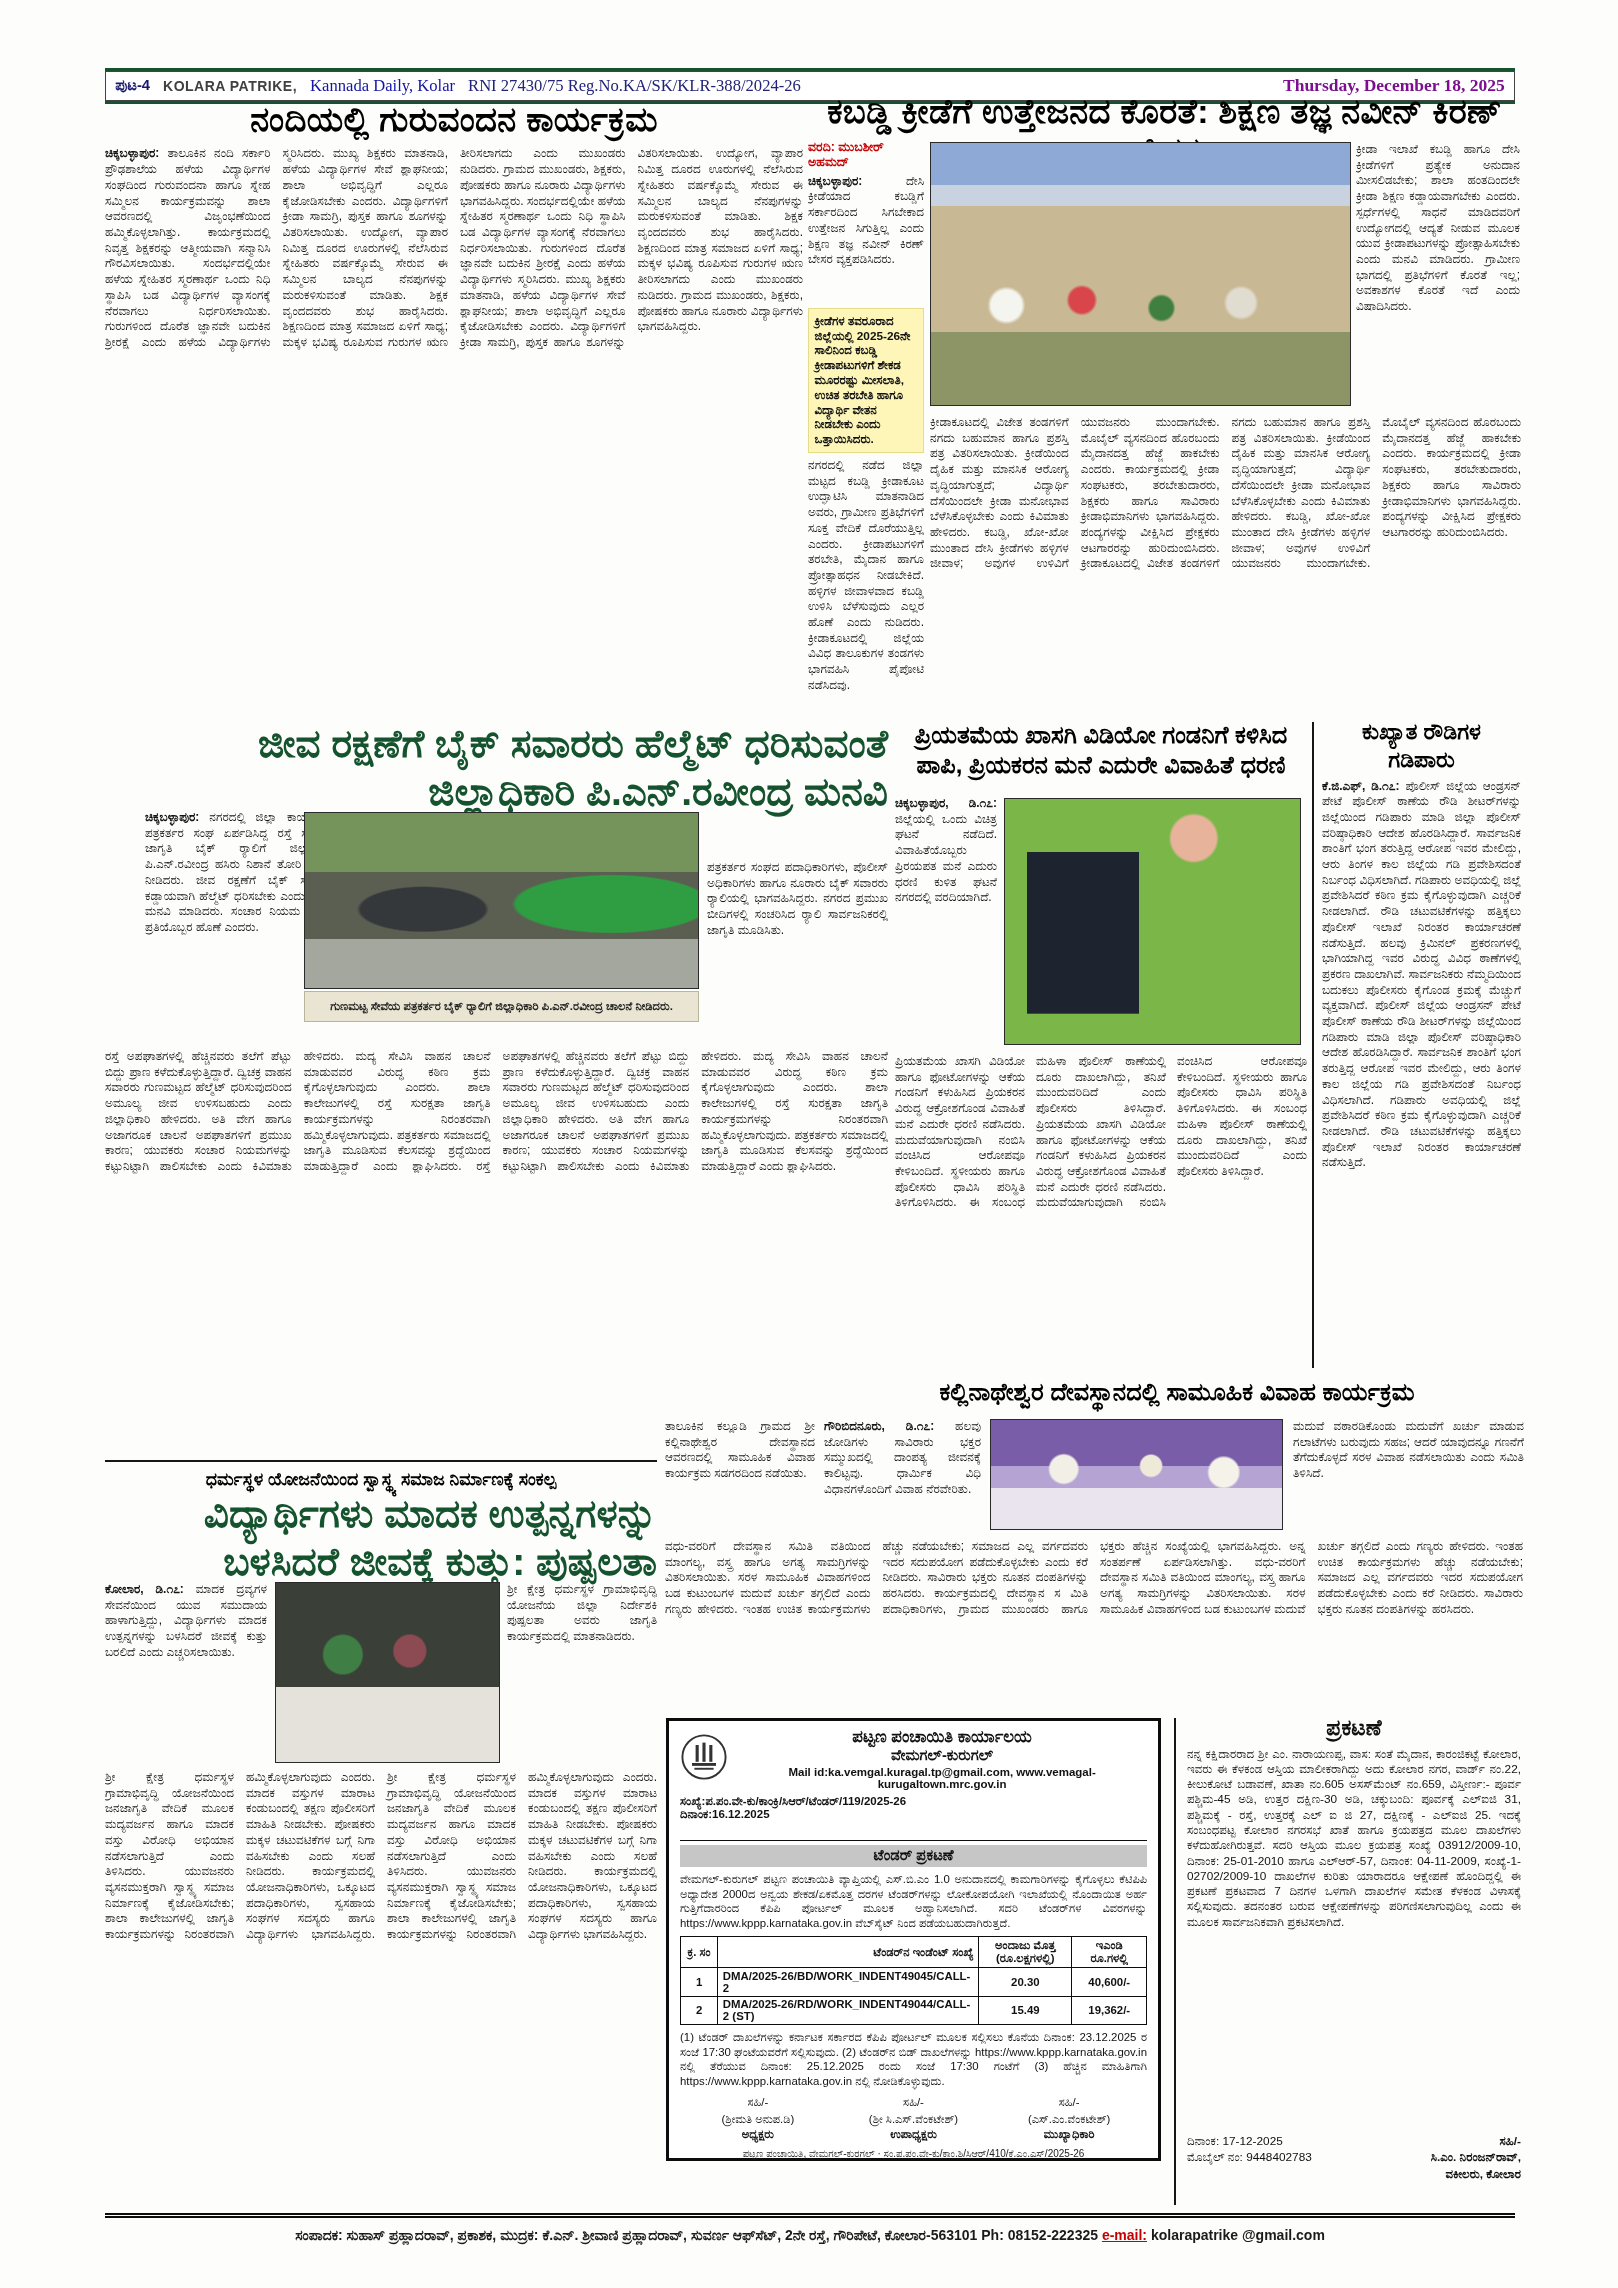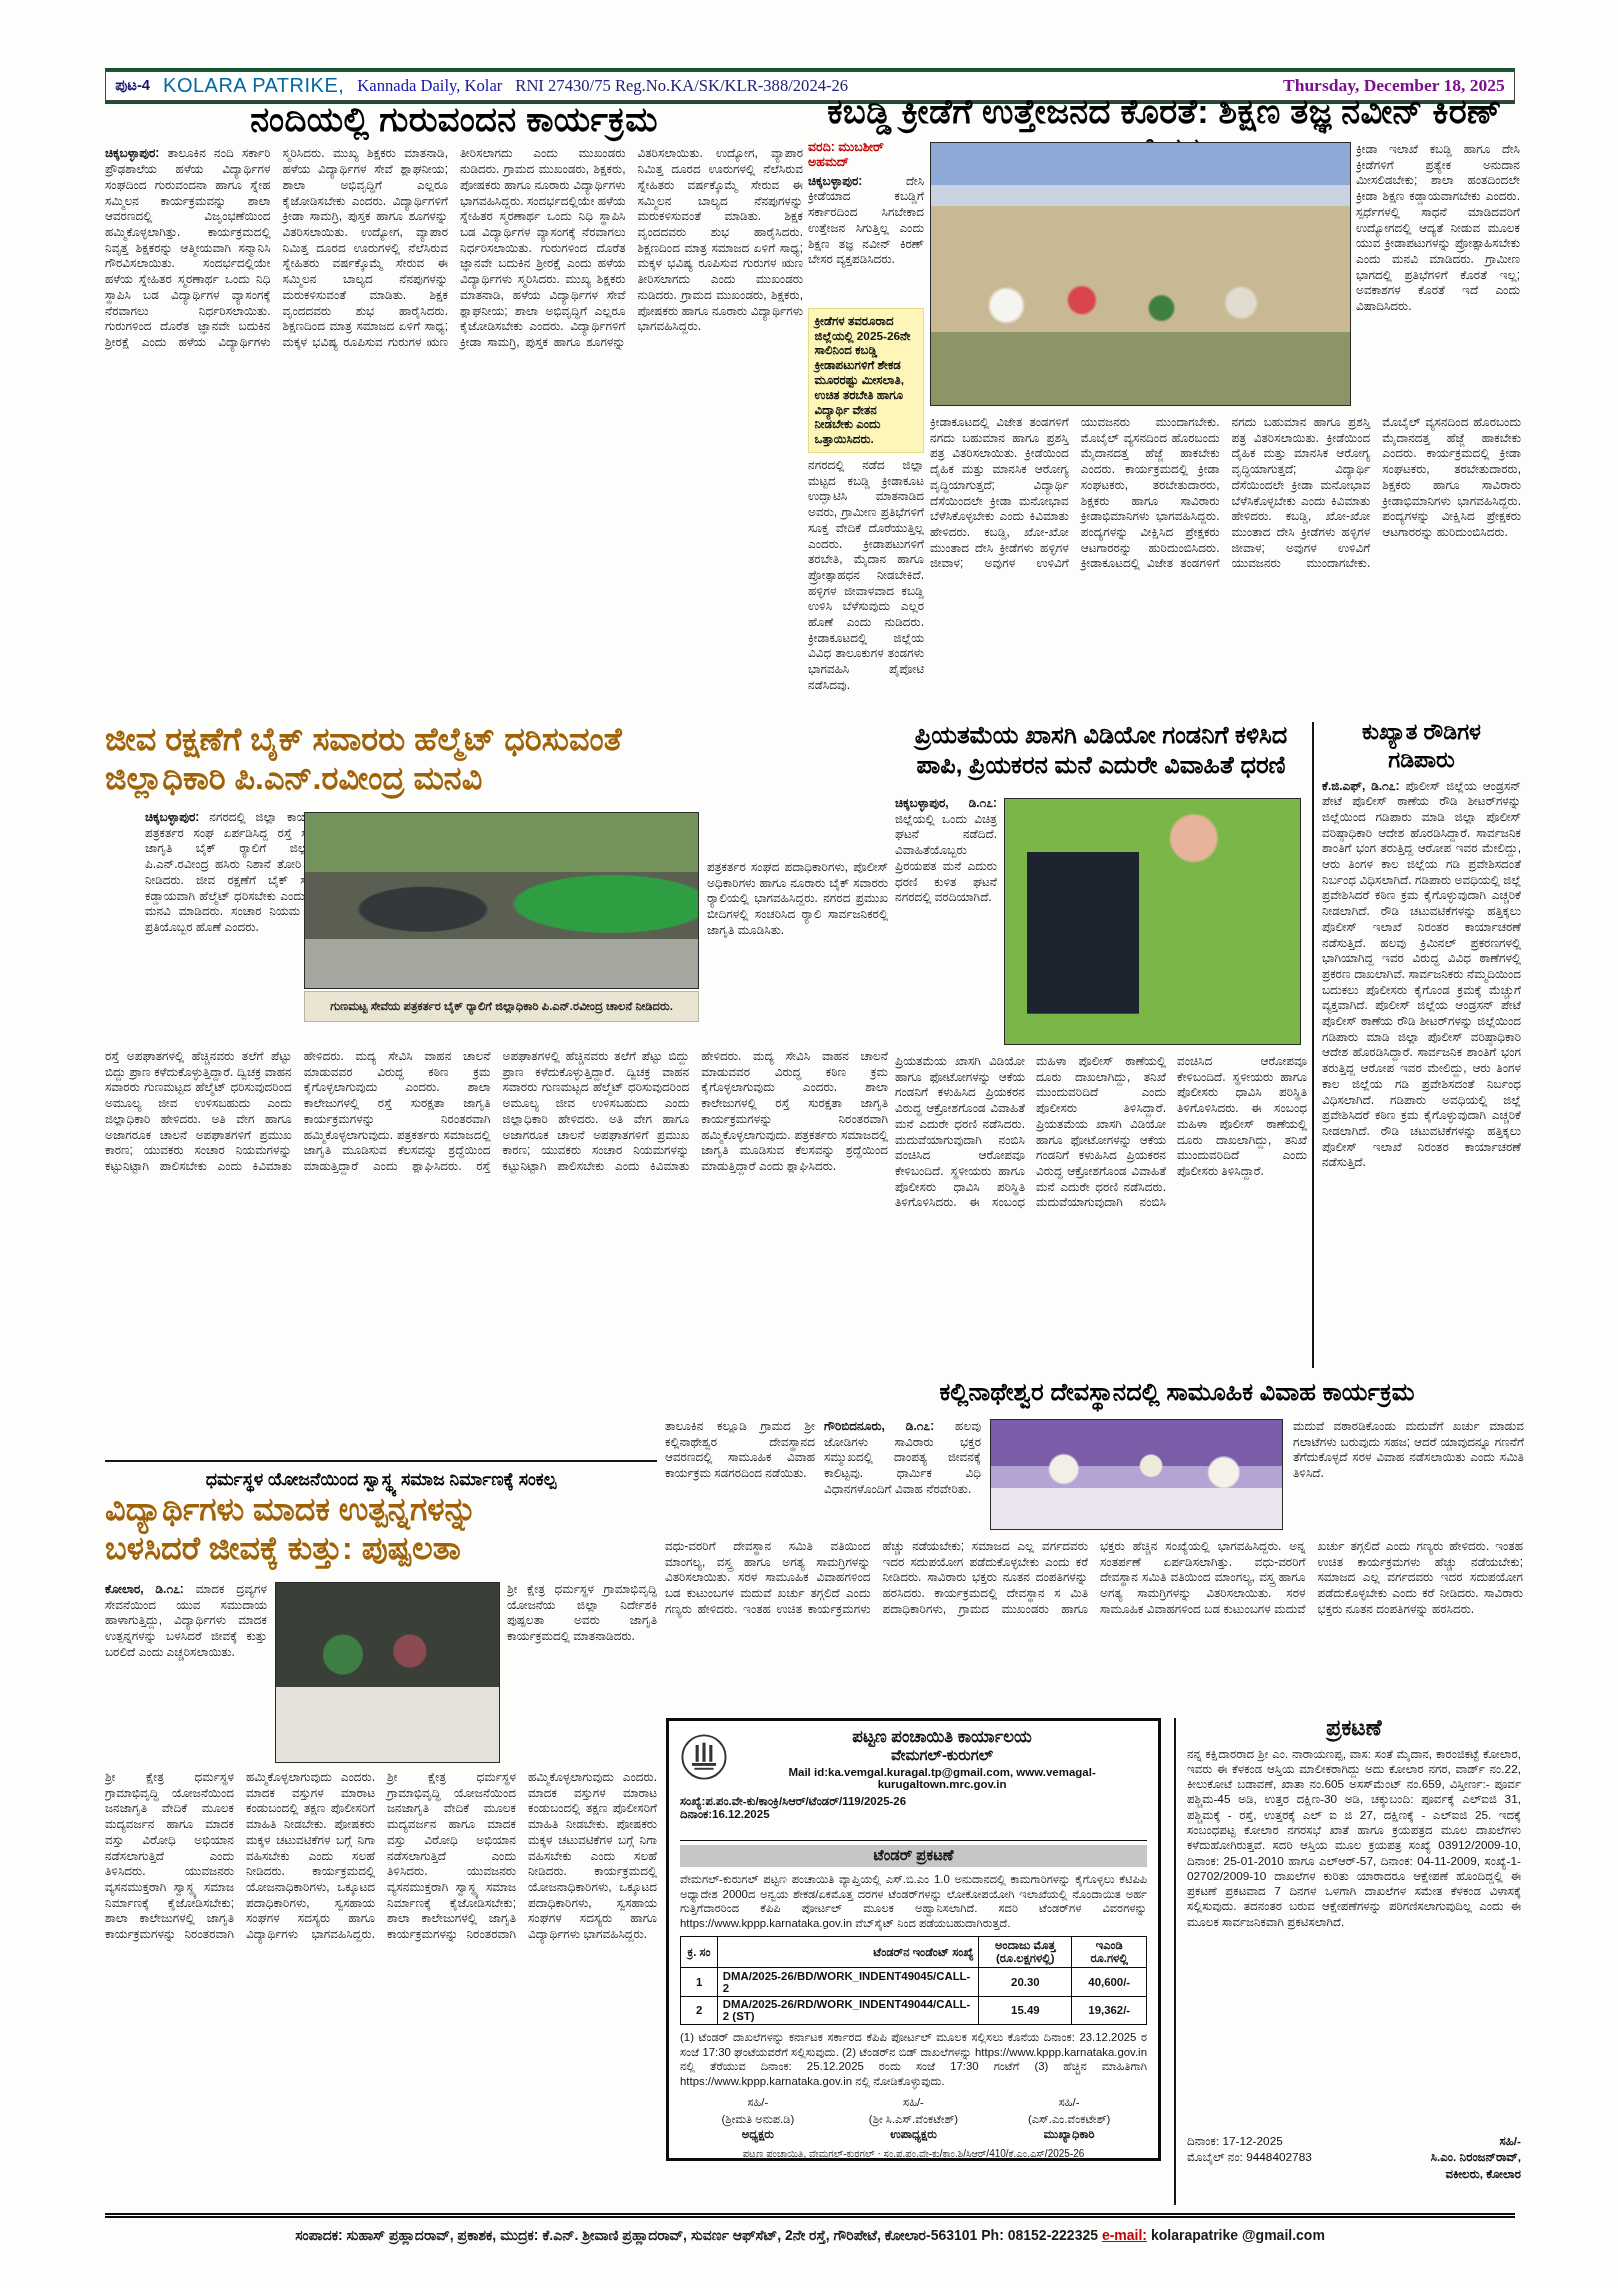--- a/index.html
+++ b/index.html
@@ -3,27 +3,27 @@
 <meta charset="utf-8">
 <style>
   html,body{margin:0;padding:0;background:#e8e8e4;}
   #sheet{position:relative;width:1619px;height:2289px;background:#fdfdfb;margin:0 auto;
          font-family:"Liberation Sans","DejaVu Sans",sans-serif;color:#111;overflow:hidden;}
   .abs{position:absolute;}
   
   #masthead{left:105px;top:68px;width:1410px;height:29.5px;border-top:3.7px solid #14532d;border-bottom:3.7px solid #14532d;background:#fff;text-align:right;}
   #masthead .inner{height:100%;border:0.9px solid #444;display:flex;align-items:center;gap:13px;padding:0 9.2px;box-sizing:border-box;}
   .pg-label{font-size:14.8px;font-weight:bold;color:#18186e;}
-  .brand{font-size:20px;font-weight:normal;color:#0369a1;letter-spacing:0.5px;}
+  .brand{font-size:14px;font-weight:bold;color:#404040;letter-spacing:0.5px;}
   .subtitle{font-family:"Liberation Serif","DejaVu Serif",serif;font-size:16.6px;color:#1515a3;}
   .reg{font-family:"Liberation Serif","DejaVu Serif",serif;font-size:16.6px;color:#232378;}
   .mh-date{margin-left:auto;font-family:"Liberation Serif","DejaVu Serif",serif;font-size:17.5px;font-weight:bold;color:#7b0f8e;}
   
   .h-xl{font-size:34px;font-weight:bold;text-align:center;line-height:1.15;letter-spacing:0.3px;color:#000;}
-  .h-lg{font-size:32px;font-weight:bold;text-align:left;line-height:1.22;color:#a16207;}
+  .h-lg{font-size:39px;font-weight:bold;text-align:right;line-height:1.22;color:#14532d;}
   .h-md{font-size:24px;font-weight:bold;text-align:center;line-height:1.25;color:#000;}
   .h-sm{font-size:22px;font-weight:bold;text-align:center;line-height:1.25;color:#000;}
   .kicker{font-size:17.5px;font-weight:bold;text-align:center;color:#000;}
   
   .body{font-size:12px;line-height:15.7px;text-align:justify;overflow:hidden;color:#151515;}
   .cols4{column-count:4;column-gap:12px;}
   .cols3{column-count:3;column-gap:11px;}
   .dl{font-weight:bold;}
   .byline{color:#c40000;font-weight:bold;font-size:12.5px;}
   .hilite{background:#fdf6b8;border:0.9px solid #e6dc86;padding:4.6px 5.5px;margin:5.5px 0;font-weight:bold;font-size:11.8px;line-height:14.8px;}

